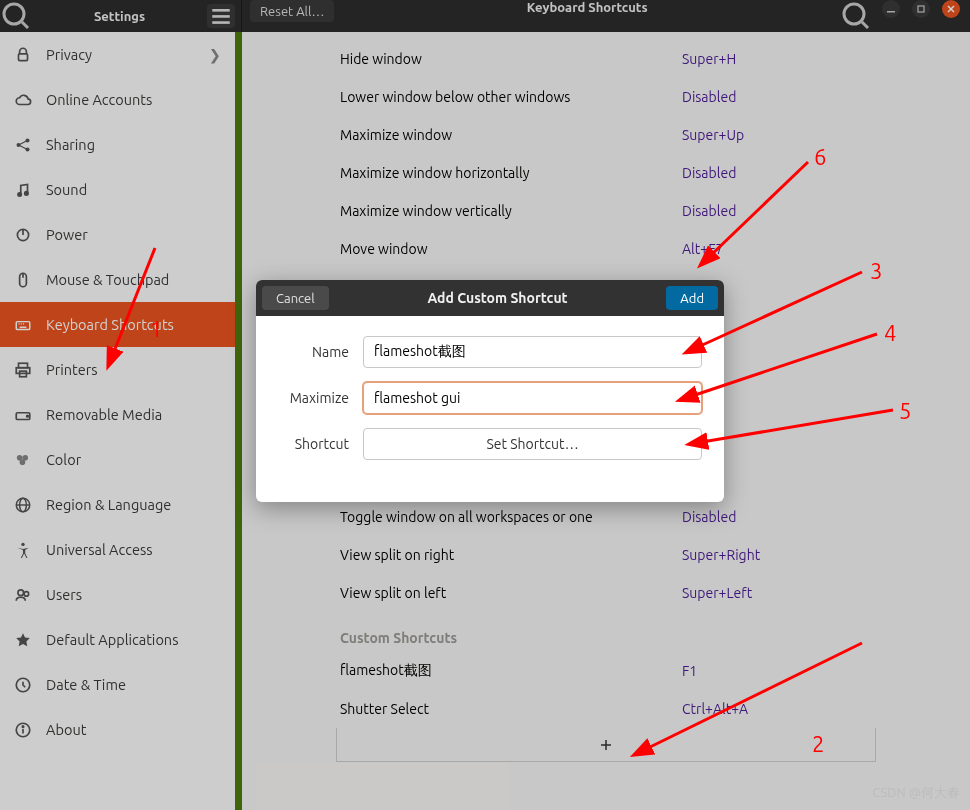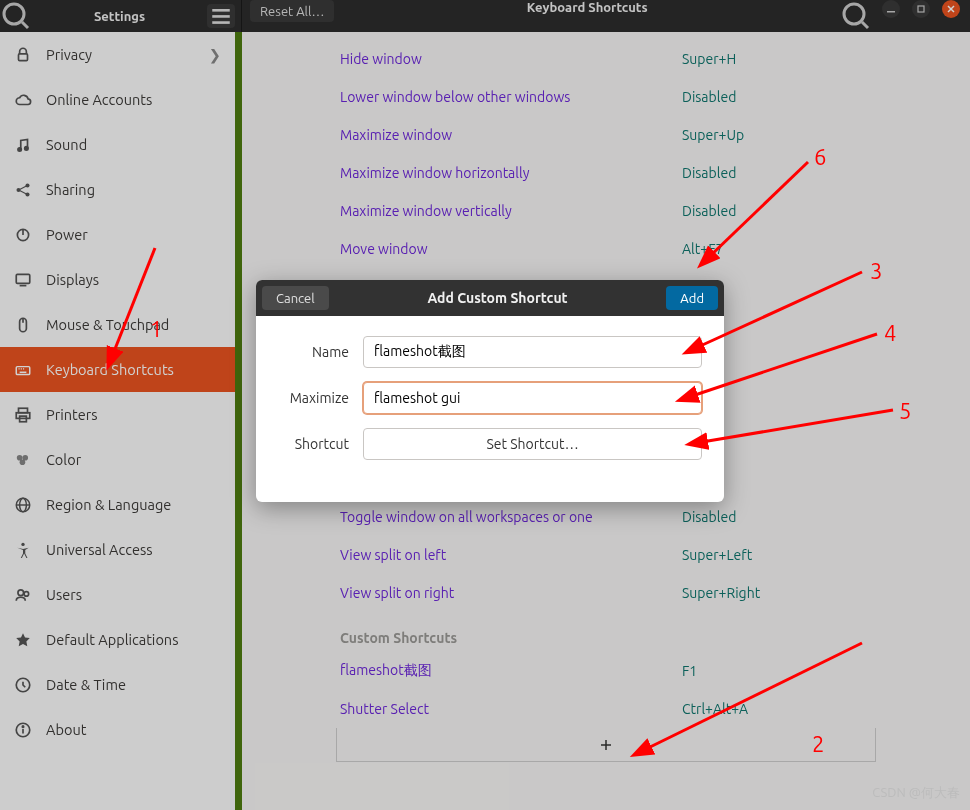--- a/index.html
+++ b/index.html
@@ -17,22 +17,22 @@
   .main { display: flex; height: calc(810px - 32px); }
   .sidebar { width: 242px; background: #fafafa; border-right: 7px solid #4d7c0f; overflow-y: auto; }
   .side-item { display: flex; align-items: center; height: 45px; padding: 0 14px; gap: 14px; color: #3d3b39; font-size: 14.5px; }
   .side-item .icon { width: 18px; display:flex; justify-content:center; color:#555; }
   .side-item.active { background: #e95420; color: #fff; }
   .side-item.active .icon { color:#fff; }
   .side-item .chev { margin-left:auto; color:#888; }
   .content { flex: 1; overflow-y: auto; padding-top: 0; position: relative; }
   .content-inner { width: 540px; margin: 0 auto; }
   .row { display: flex; align-items: center; height: 38px; border-bottom: 0; padding: 0 4px; }
-  .row .label { flex: 1; font-size: 14px; color: #6d28d9; }
-  .row .value { width: 190px; color: #0f766e; font-size: 14px; }
+  .row .label { flex: 1; font-size: 14px; color: #000000; }
+  .row .value { width: 190px; color: #4c1d95; font-size: 14px; }
   .section-head { color: #9a9996; font-weight: 600; font-size: 14px; padding: 18px 4px 6px; }
   .add-row { border:1px solid #cdcdcd; border-top:none; height:34px; display:flex; align-items:center; justify-content:center; }
   .add-row svg { width:14px; height:14px; }
   .overlay { position:absolute; inset:0; background: rgba(0,0,0,0.18); pointer-events:none; }
   .dialog { position:absolute; left:256px; top:280px; width:468px; background:#fff; border-radius:6px; box-shadow: 0 6px 24px rgba(0,0,0,0.35); overflow:hidden; }
   .dlg-head { height:36px; background:#323232; display:flex; align-items:center; padding:15px 6px; }
   .dlg-btn { background:#4a4a4a; color:#e0e0e0; border-radius:4px; padding:5px 14px; font-size:13px; }
   .dlg-btn.add { background:#0369a1; color:#fff; }
   .dlg-title { flex:1; text-align:center; color:#f0f0f0; font-weight:600; font-size:14px; }
   .dlg-body { padding:20px 22px 28px; }
@@ -110,57 +110,48 @@
       <div class="side-item">
         <span class="icon">
           <svg viewBox="0 0 16 16" fill="none" stroke="#555" stroke-width="1.5">
             <path d="M5 12a3 3 0 010-6 4 4 0 017.5 1A2.5 2.5 0 0112 12H5z"></path>
           </svg>
         </span>
         <span>Online Accounts</span>
       </div>
       <div class="side-item">
         <span class="icon">
-          <svg viewBox="0 0 16 16" fill="none" stroke="#555" stroke-width="1.5">
-            <path d="M6 12V4l6-1v8"></path>
-            <circle cx="5" cy="12" r="1.5" fill="#555"></circle>
-            <circle cx="11" cy="11" r="1.5" fill="#555"></circle>
-          </svg>
-        </span>
-        <span>Sound</span>
-      </div>
-      <div class="side-item">
-        <span class="icon">
           <svg viewBox="0 0 16 16" fill="#555">
             <circle cx="4" cy="8" r="1.8"></circle>
             <circle cx="12" cy="4" r="1.8"></circle>
             <circle cx="12" cy="12" r="1.8"></circle>
             <line x1="5" y1="7.5" x2="11" y2="4.5" stroke="#555"></line>
             <line x1="5" y1="8.5" x2="11" y2="11.5" stroke="#555"></line>
           </svg>
         </span>
         <span>Sharing</span>
       </div>
       <div class="side-item">
         <span class="icon">
           <svg viewBox="0 0 16 16" fill="none" stroke="#555" stroke-width="1.5">
+            <path d="M6 12V4l6-1v8"></path>
+            <circle cx="5" cy="12" r="1.5" fill="#555"></circle>
+            <circle cx="11" cy="11" r="1.5" fill="#555"></circle>
+          </svg>
+        </span>
+        <span>Sound</span>
+      </div>
+      <div class="side-item">
+        <span class="icon">
+          <svg viewBox="0 0 16 16" fill="none" stroke="#555" stroke-width="1.5">
             <circle cx="8" cy="8" r="5"></circle>
             <line x1="8" y1="3" x2="8" y2="8"></line>
           </svg>
         </span>
         <span>Power</span>
-      </div>
-      <div class="side-item">
-        <span class="icon">
-          <svg viewBox="0 0 16 16" fill="none" stroke="#555" stroke-width="1.5">
-            <rect x="2" y="3" width="12" height="8" rx="1"></rect>
-            <line x1="5" y1="13" x2="11" y2="13"></line>
-          </svg>
-        </span>
-        <span>Displays</span>
       </div>
       <div class="side-item">
         <span class="icon">
           <svg viewBox="0 0 16 16" fill="none" stroke="#555" stroke-width="1.5">
             <rect x="5" y="2" width="6" height="12" rx="3"></rect>
             <line x1="8" y1="2" x2="8" y2="6"></line>
           </svg>
         </span>
         <span>Mouse &amp; Touchpad</span>
       </div>
@@ -181,20 +172,29 @@
           <svg viewBox="0 0 16 16" fill="none" stroke="#555" stroke-width="1.5">
             <rect x="4" y="2" width="8" height="4"></rect>
             <rect x="2" y="6" width="12" height="5"></rect>
             <rect x="5" y="9" width="6" height="5"></rect>
           </svg>
         </span>
         <span>Printers</span>
       </div>
       <div class="side-item">
         <span class="icon">
+          <svg viewBox="0 0 16 16" fill="none" stroke="#555" stroke-width="1.5">
+            <rect x="2" y="6" width="12" height="6" rx="1"></rect>
+            <circle cx="12" cy="9" r="0.8" fill="#555"></circle>
+          </svg>
+        </span>
+        <span>Removable Media</span>
+      </div>
+      <div class="side-item">
+        <span class="icon">
           <svg viewBox="0 0 16 16" fill="#555">
             <circle cx="5" cy="6" r="2.5" opacity="0.7"></circle>
             <circle cx="10" cy="6" r="2.5" opacity="0.7"></circle>
             <circle cx="7.5" cy="10" r="2.5" opacity="0.7"></circle>
           </svg>
         </span>
         <span>Color</span>
       </div>
       <div class="side-item">
         <span class="icon">
@@ -279,26 +279,26 @@
         <div class="row">
           <div class="label">Move window</div>
           <div class="value">Alt+F7</div>
         </div>
         <div style="height:230px"></div>
         <div class="row">
           <div class="label">Toggle window on all workspaces or one</div>
           <div class="value">Disabled</div>
         </div>
         <div class="row">
+          <div class="label">View split on right</div>
+          <div class="value">Super+Right</div>
+        </div>
+        <div class="row">
           <div class="label">View split on left</div>
           <div class="value">Super+Left</div>
-        </div>
-        <div class="row">
-          <div class="label">View split on right</div>
-          <div class="value">Super+Right</div>
         </div>
         <div class="section-head">Custom Shortcuts</div>
         <div class="row">
           <div class="label">flameshot截图</div>
           <div class="value">F1</div>
         </div>
         <div class="row">
           <div class="label">Shutter Select</div>
           <div class="value">Ctrl+Alt+A</div>
         </div>

